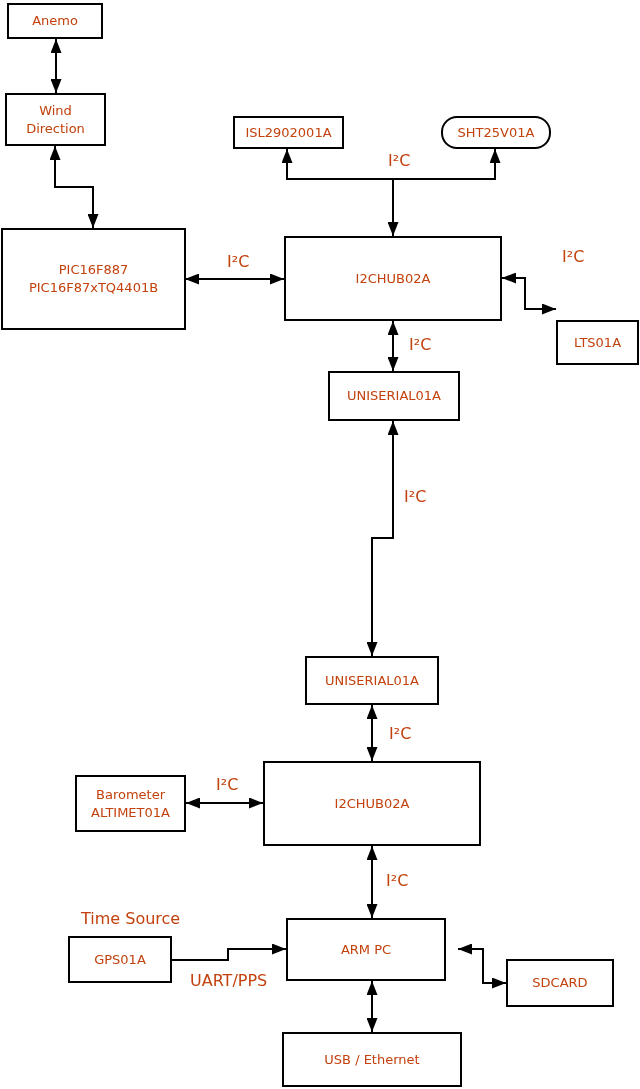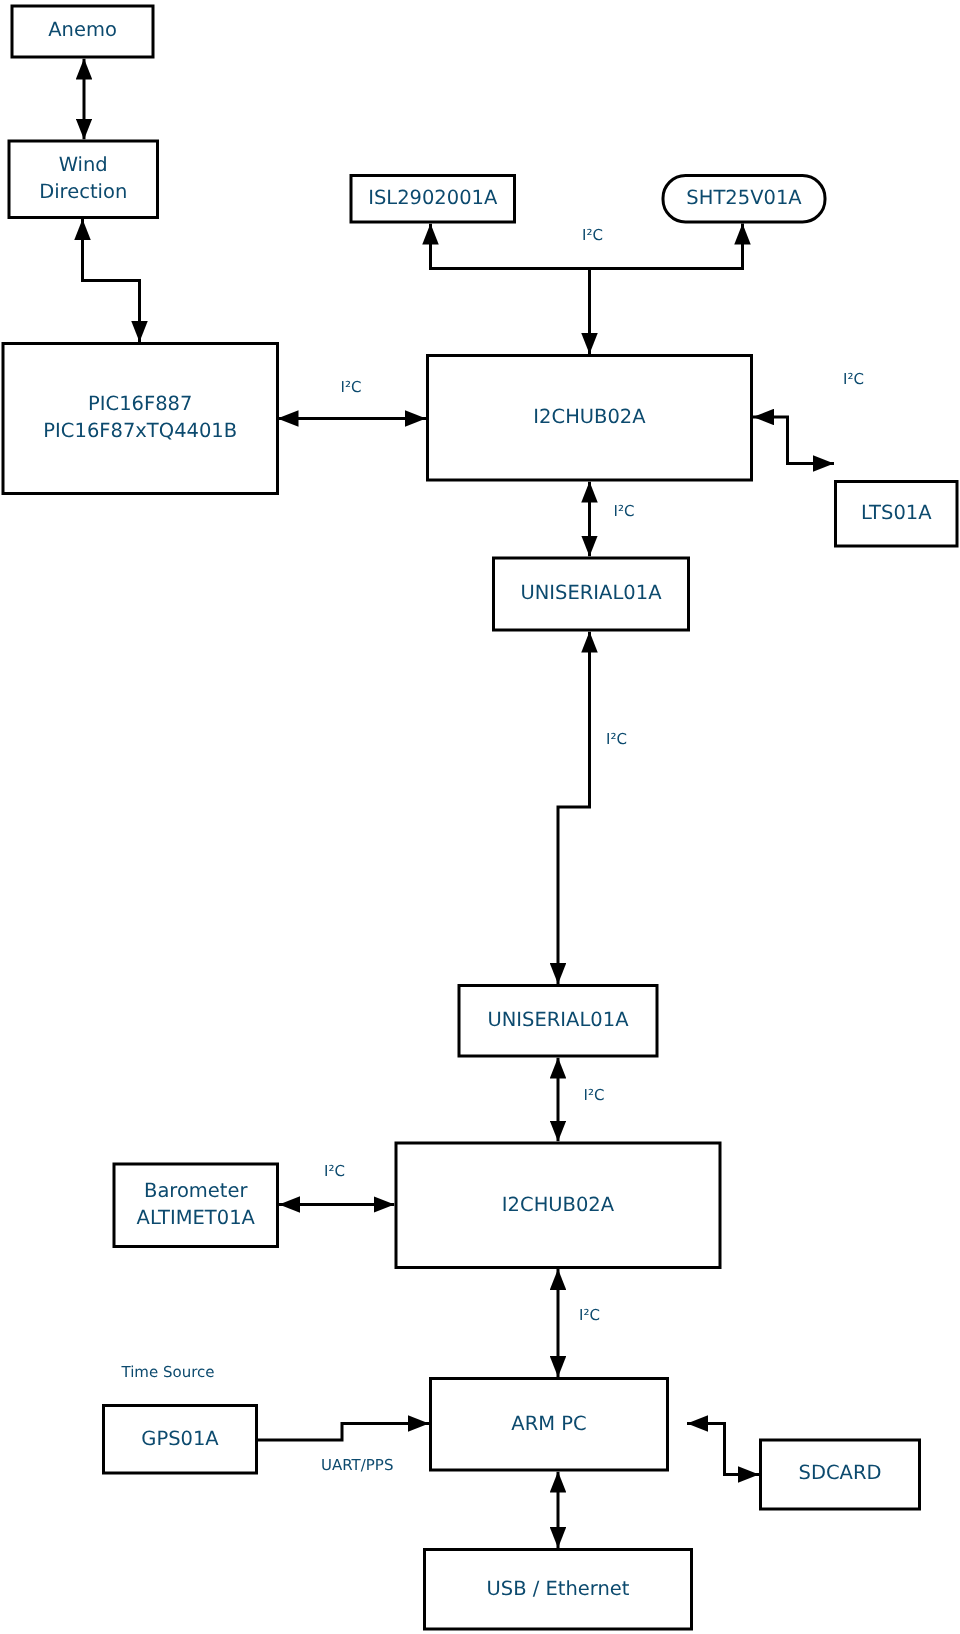--- a/index.html
+++ b/index.html
@@ -6,21 +6,21 @@
     margin: 0;
     padding: 0;
     background: #ffffff;
   }
   .canvas {
     position: relative;
     width: 640px;
     height: 1089px;
     background: #ffffff;
     font-family: "DejaVu Sans", "Liberation Sans", sans-serif;
-    color: #0c4a6e;
+    color: #c2410c;
     overflow: hidden;
   }
   .connector-layer {
     position: absolute;
     left: 0;
     top: 0;
     z-index: 0;
   }
   .edge {
     stroke: #000000;
@@ -36,21 +36,21 @@
     align-items: center;
     justify-content: center;
     text-align: center;
     font-size: 13px;
     line-height: 1.38;
     white-space: pre-line;
     z-index: 1;
   }
   .elabel {
     position: absolute;
-    font-size: 10px;
+    font-size: 16px;
     line-height: 1;
     white-space: nowrap;
     z-index: 2;
   }
 </style>
 </head>
 <body>
 
 <div class="canvas">
 
@@ -134,15 +134,15 @@
   <span class="elabel" style="left:404px; top:489px;">I²C</span>
 
   <span class="elabel" style="left:389px; top:726px;">I²C</span>
 
   <span class="elabel" style="left:216px; top:777px;">I²C</span>
 
   <span class="elabel" style="left:386px; top:873px;">I²C</span>
 
   <span class="elabel" style="left:81px; top:911px;">Time Source</span>
 
-  <span class="elabel" style="left:190px; top:973px;margin-left:24px;">UART/PPS</span>
+  <span class="elabel" style="left:190px; top:973px;">UART/PPS</span>
 
 </div>
 
 </body></html>

